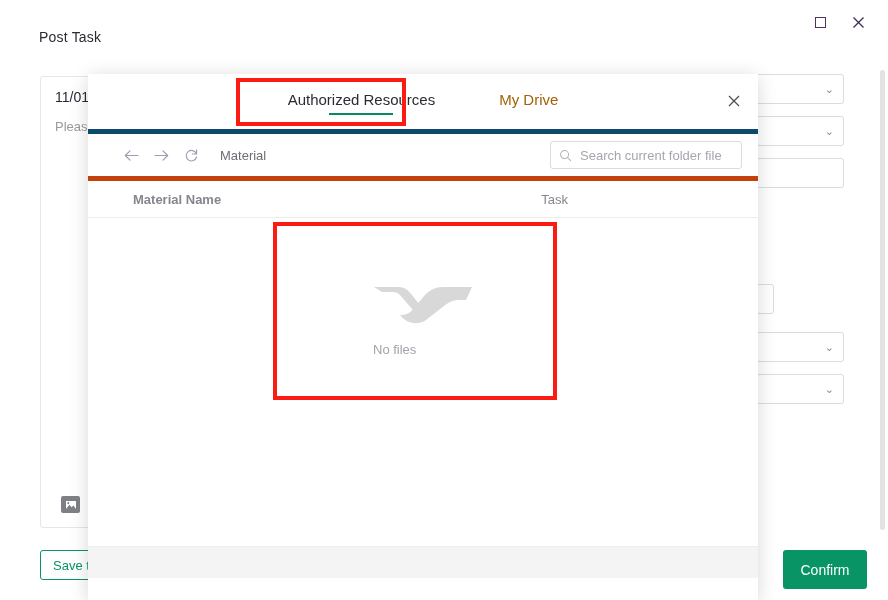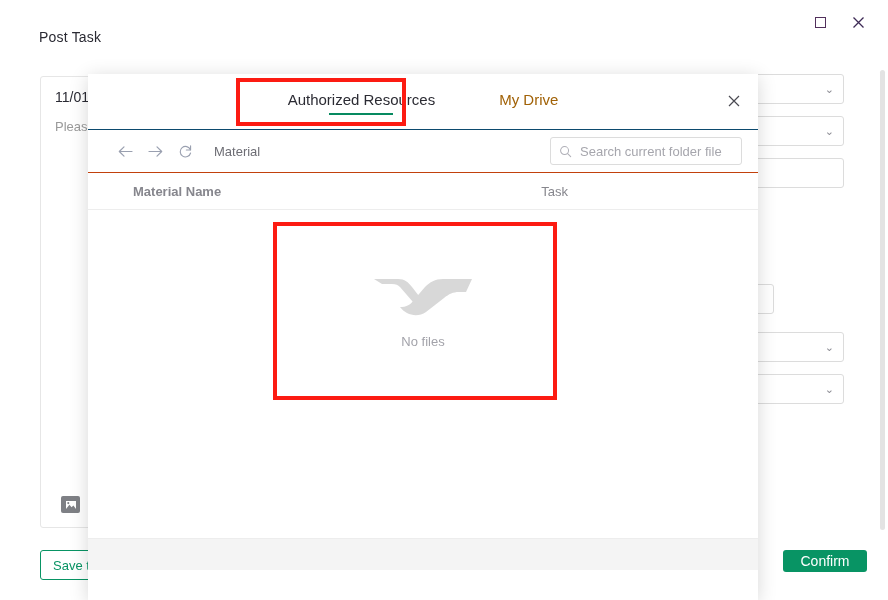--- a/index.html
+++ b/index.html
@@ -155,21 +155,21 @@
     line-height: 1.55;
   }
   .setting-text.tight { margin-bottom: 4px; }
   .gap-sm { height: 6px; }
 
   .confirm-btn {
     position: absolute;
     left: 783px;
     top: 550px;
     width: 84px;
-    height: 22px;
+    height: 39px;
     background: #089464;
     color: #ffffff;
     border: none;
     border-radius: 3px;
     font-size: 14px;
     font-family: "Liberation Sans", sans-serif;
     display: flex;
     align-items: center;
     justify-content: center;
     cursor: pointer;
@@ -193,21 +193,21 @@
     width: 670px;
     height: 526px;
     background: #ffffff;
     box-shadow: 0 3px 18px rgba(0,0,0,.16);
     box-sizing: border-box;
     overflow: hidden;
   }
   .modal-header {
     position: relative;
     height: 55px;
-    border-bottom: 1px solid #0c4a6e;
+    border-bottom: 5px solid #0c4a6e;
     display: flex;
     align-items: flex-start;
     justify-content: center;
     text-align: right;
   }
   .tabs {
     display: flex;
     gap: 64px;
     margin-top: 17px;
   }
@@ -237,22 +237,22 @@
     font-size: 16px;
     color: #4a4a52;
     line-height: 1;
     cursor: pointer;
   }
 
   .modal-nav {
     height: 42px;
     display: flex;
     align-items: center;
-    padding: 0 16px 0 22px;
-    border-bottom: 1px solid #c2410c;
+    padding: 0 16px 0 28px;
+    border-bottom: 5px solid #c2410c;
     gap: 0;
   }
   .nav-icon {
     width: 30px;
     height: 30px;
     display: flex;
     align-items: center;
     justify-content: center;
     color: #9aa0b0;
     cursor: pointer;
@@ -302,21 +302,21 @@
     height: 360px;
     background: #fff;
   }
   .empty-state {
     position: absolute;
     left: 50%;
     transform: translateX(-50%);
     top: 60px;
     display: flex;
     flex-direction: column;
-    align-items: center;
+    align-items: flex-start;
     gap: 14px;
   }
   .empty-label {
     font-size: 13px;
     color: #a3a3aa;
   }
   .modal-footer {
     position: absolute;
     left: 0;
     right: 0;

